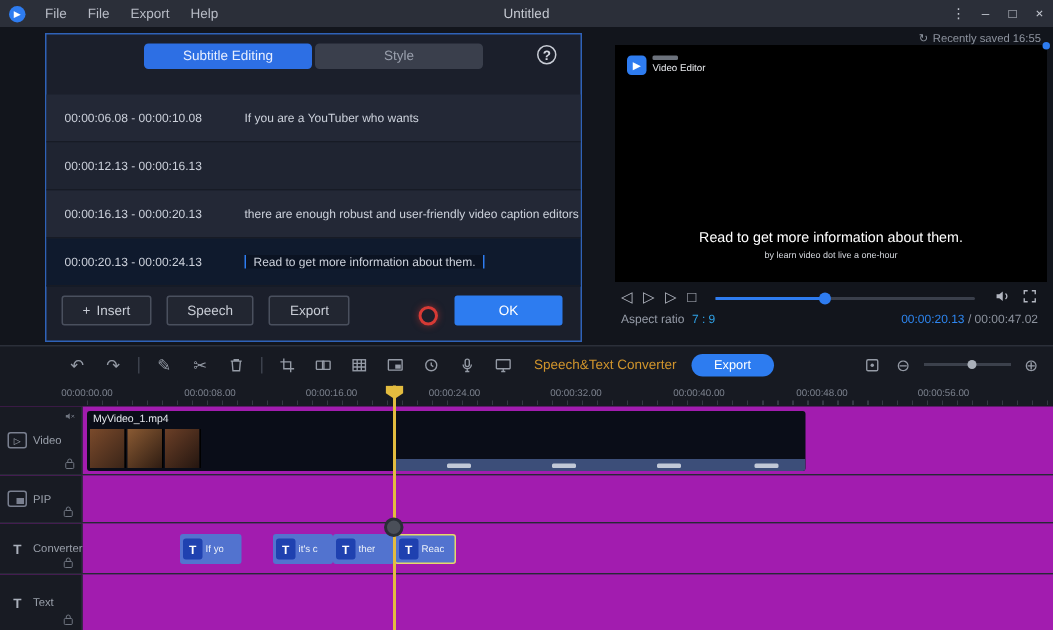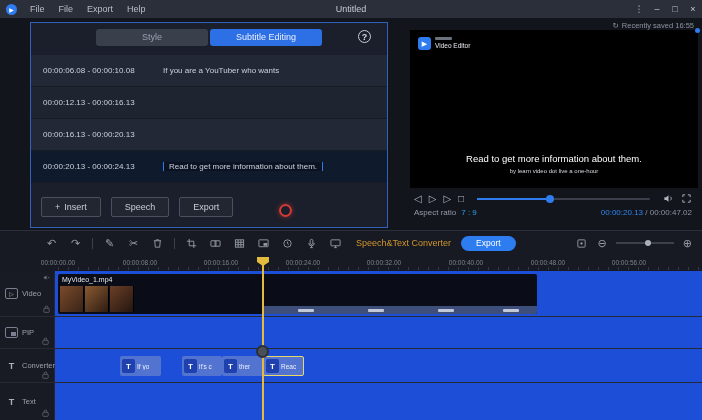--- a/index.html
+++ b/index.html
@@ -14,21 +14,21 @@
   .win-controls{margin-left:auto;display:flex;align-items:center}
   .win-btn{width:18px;text-align:center;font-size:9px;color:#c2c6cf;line-height:18px}
 
   
   .subtitle-panel{position:absolute;left:30px;top:22px;width:358px;height:206px;background:#1b1f2b;border:1px solid #2f62b8;z-index:10}
   .tabs{position:relative;display:flex;justify-content:center;gap:2px;padding-top:6px}
   .tab{width:112px;height:17px;line-height:17px;text-align:center;font-size:9px;border-radius:3px;cursor:pointer}
   .tab.active{background:#2d6fe4;color:#e8efff}
   .tab.inactive{background:#3a3f4c;color:#9aa0ad}
   .help-btn{position:absolute;right:16px;top:7px;width:13px;height:13px;border:1.5px solid #c9cdd6;border-radius:50%;color:#d5d9e2;font-size:9px;font-weight:bold;display:flex;align-items:center;justify-content:center}
-  .srows{position:absolute;top:32px;left:0;right:0}
+  .srows{position:absolute;top:40px;left:0;right:0}
   .srow{display:flex;align-items:center;height:32px;background:#232836;border-bottom:1px solid #171b25;font-size:8px;color:#ccd1db}
   .srow:nth-child(even){background:#1f2431}
   .srow.selected{background:#0f1a2d}
   .srow .time{width:128px;padding-left:12px;white-space:nowrap;flex:none}
   .srow .stext{flex:1;padding-left:4px;white-space:nowrap;overflow:hidden}
   .text-input{border:1px solid #2e7cf0;background:#0b1322;border-radius:2px;padding:3px 5px;margin-right:6px;white-space:nowrap;overflow:hidden}
   .panel-footer{position:absolute;left:10px;right:12px;bottom:9px;height:22px;display:flex;align-items:center;gap:10px}
   .pbtn{height:20px;padding:0 13px;border:1px solid #4a505e;border-radius:2px;background:rgba(255,255,255,0.03);color:#c9cdd6;font-size:9px;display:flex;align-items:center;gap:4px;cursor:pointer}
   .red-ring{position:absolute;left:238px;top:8px;width:13px;height:13px;border:2.5px solid #d63a35;border-radius:50%;box-shadow:0 0 5px rgba(214,58,53,.55)}
   .ok-btn{margin-left:auto;width:72px;height:20px;background:#2d7cf0;border-radius:2px;color:#fff;font-size:9px;display:flex;align-items:center;justify-content:center;cursor:pointer}
@@ -64,21 +64,21 @@
   .tl-right{margin-left:auto;display:flex;align-items:center;gap:9px;color:#959ba6;font-size:11px}
   .tl-right svg{width:11px;height:11px;stroke:currentColor;fill:none;stroke-width:2}
   .zoom-slider{position:relative;width:58px;height:2px;background:#3c414c;cursor:pointer}
   .zoom-knob{position:absolute;left:55%;top:50%;transform:translate(-50%,-50%);width:6px;height:6px;border-radius:50%;background:#aab0ba}
 
   .ruler{position:absolute;top:24px;left:0;right:0;height:16px;font-size:6.5px;color:#7c828e;cursor:pointer}
   .ruler:after{content:"";position:absolute;left:58px;right:0;bottom:1px;height:3px;background:repeating-linear-gradient(90deg,#343944 0,#343944 1px,transparent 1px,transparent 10px)}
   .rlabel{position:absolute;top:4px;transform:translateX(-50%);white-space:nowrap}
 
   .tracks{position:absolute;top:40px;left:0;right:0;bottom:0}
-  .track{position:relative;border-bottom:1px solid #252a34;background:#1d4ed8}
+  .track{position:relative;border-bottom:1px solid #252a34;background:#a21caf}
   .track.video{height:46px}.track.pip{height:32px}.track.subtitle{height:34px}.track.text{height:37px;border-bottom:none}
   .tlabel{position:absolute;left:0;top:0;bottom:0;width:55px;background:#181b23;border-right:1px solid #232833;display:flex;align-items:center;gap:4px;padding-left:5px;font-size:7.5px;color:#9aa0ab;z-index:8}
   .ticon{width:13px;height:11px;border:1px solid #7a8090;border-radius:2px;display:flex;align-items:center;justify-content:center;font-size:6px;color:#aab0bb;flex:none;position:relative}
   .ticon.noborder{border:none;font-size:9px;font-weight:bold}
   .ticon.pipic:after{content:"";position:absolute;right:1px;bottom:1px;width:5px;height:4px;background:#7a8090}
   .mini-icons{position:absolute;right:4px;top:3px;bottom:3px;display:flex;flex-direction:column;justify-content:space-between;align-items:center}
   .lock-wrap{position:absolute;right:5px;bottom:3px;line-height:0}
 
   .vclip{position:absolute;left:58px;top:3px;width:479px;height:40px;background:#0a0d18;border-radius:2px;overflow:hidden;cursor:pointer}
   .vclip-label{position:absolute;top:2px;left:4px;font-size:7px;color:#e6e9ee;z-index:3}
@@ -113,52 +113,54 @@
     <div class="win-controls">
       <span class="win-btn">⋮</span>
       <span class="win-btn">–</span>
       <span class="win-btn">□</span>
       <span class="win-btn">×</span>
     </div>
   </div>
 
   <div class="subtitle-panel">
     <div class="tabs">
+      <div class="tab active">Subtitle Editing</div>
       <div class="tab inactive">Style</div>
-      <div class="tab active">Subtitle Editing</div>
       <div class="help-btn">?</div>
     </div>
     <div class="srows">
       <div class="srow">
         <span class="time">00:00:06.08 - 00:00:10.08</span>
         <span class="stext">If you are a YouTuber who wants</span>
       </div>
       <div class="srow">
         <span class="time">00:00:12.13 - 00:00:16.13</span>
       </div>
       <div class="srow">
         <span class="time">00:00:16.13 - 00:00:20.13</span>
+        <span class="stext">there are enough robust and user-friendly video caption editors</span>
       </div>
       <div class="srow selected">
         <span class="time">00:00:20.13 - 00:00:24.13</span>
         <span class="stext"><span class="text-input">Read to get more information about them.</span></span>
       </div>
     </div>
     <div class="panel-footer">
       <div class="pbtn">
           <span>+</span>
           <span>Insert</span>
         </div>
       <div class="pbtn">
           <span>Speech</span>
         </div>
       <div class="pbtn">
           <span>Export</span>
         </div>
       <div class="red-ring"></div>
+      <div class="ok-btn">OK</div>
     </div>
   </div>
 
   <div class="recently">
     <span>↻</span>
     <span>Recently saved 16:55</span>
   </div>
 
   <div class="screen">
     <div class="watermark">

